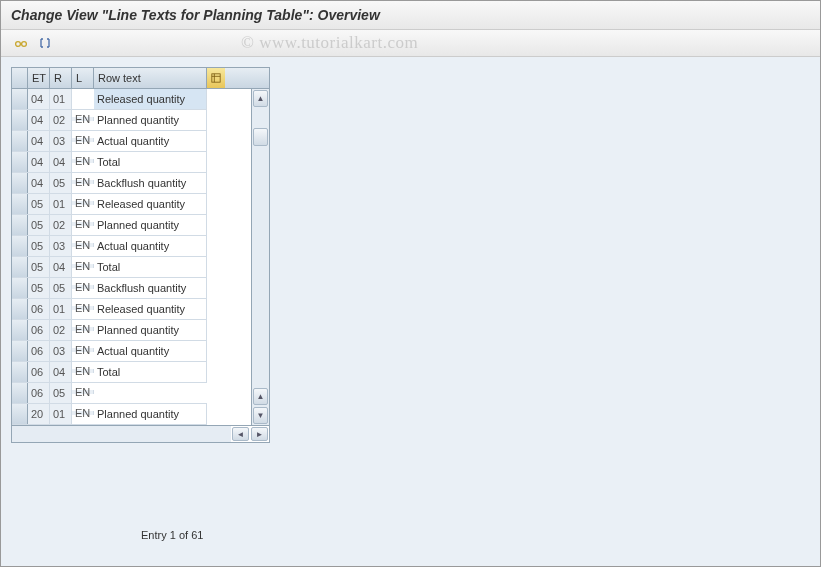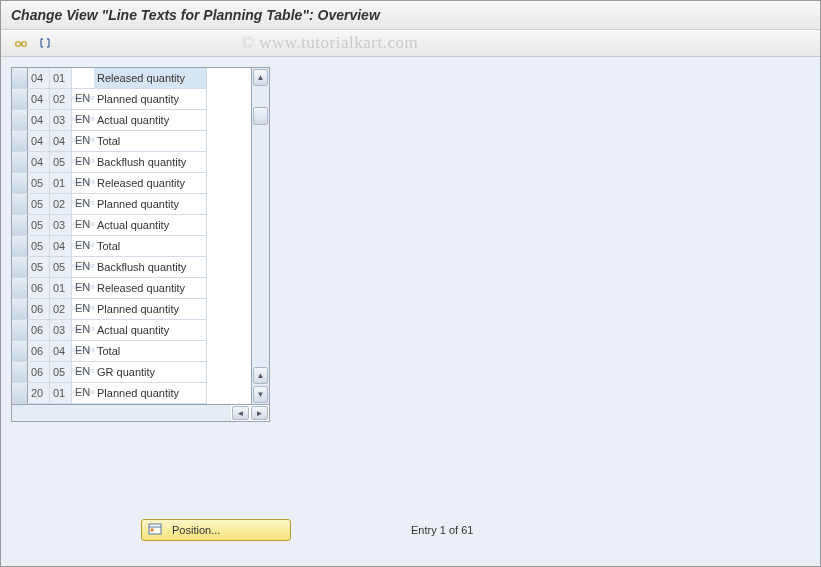--- a/index.html
+++ b/index.html
@@ -197,20 +197,34 @@
   </div>
   <div class="tool-btn">
     <svg width="14" height="14" viewBox="0 0 14 14">
       <path d="M3 3 v8 M11 3 v8 M3 3 h2 M3 11 h2 M11 3 h-2 M11 11 h-2" stroke="#4a6ea8" stroke-width="1.3" fill="none"></path>
     </svg>
   </div>
 </div>
 
 <div class="content">
   <div class="table-wrap">
+    <div class="table-header">
+      <div class="th th-sel"></div>
+      <div class="th th-et">ET</div>
+      <div class="th th-r">R</div>
+      <div class="th th-l">L</div>
+      <div class="th th-row">Row text</div>
+      <div class="th th-config">
+        <svg width="12" height="12" viewBox="0 0 12 12">
+          <rect x="1" y="1" width="10" height="10" fill="none" stroke="#7a5b10" stroke-width="1"></rect>
+          <line x1="1" y1="4" x2="11" y2="4" stroke="#7a5b10"></line>
+          <line x1="4" y1="1" x2="4" y2="11" stroke="#7a5b10"></line>
+        </svg>
+      </div>
+    </div>
     <div class="table-body">
       <div class="rows" id="rows-container">
           <div class="row">
             <div class="row-sel"></div>
             <div class="cell readonly cell-et">04</div>
             <div class="cell readonly cell-r">01</div>
             <div class="cell readonly cell-l">EN</div>
             <div class="cell cell-row sel">Released quantity</div>
           </div>
           <div class="row">
@@ -302,21 +316,20 @@
             <div class="cell readonly cell-et">06</div>
             <div class="cell readonly cell-r">04</div>
             <div class="cell readonly cell-l">EN</div>
             <div class="cell cell-row">Total</div>
           </div>
           <div class="row">
             <div class="row-sel"></div>
             <div class="cell readonly cell-et">06</div>
             <div class="cell readonly cell-r">05</div>
             <div class="cell readonly cell-l">EN</div>
-            <div class="cell cell-row">GR quantity</div>
           </div>
           <div class="row">
             <div class="row-sel"></div>
             <div class="cell readonly cell-et">20</div>
             <div class="cell readonly cell-r">01</div>
             <div class="cell readonly cell-l">EN</div>
             <div class="cell cell-row">Planned quantity</div>
           </div>
         </div>
       <div class="vscroll">
@@ -329,27 +342,17 @@
       </div>
     </div>
     <div class="hscroll">
       <div class="htrack"></div>
       <div class="hbtn">◄</div>
       <div class="hbtn">►</div>
     </div>
   </div>
 
   <div class="footer-row">
-    <div class="position-btn">
-      <span class="icon">
-        <svg width="14" height="14" viewBox="0 0 14 14">
-          <rect x="1" y="2" width="12" height="10" fill="#fff" stroke="#5577aa"></rect>
-          <line x1="1" y1="5" x2="13" y2="5" stroke="#5577aa"></line>
-          <rect x="2.5" y="6.5" width="3" height="3" fill="#e07e3a"></rect>
-        </svg>
-      </span>
-      <span>Position...</span>
-    </div>
     <div class="entry-text">Entry 1 of 61</div>
   </div>
 </div>
 
 <div class="watermark">© www.tutorialkart.com</div>
 
 </body></html>

